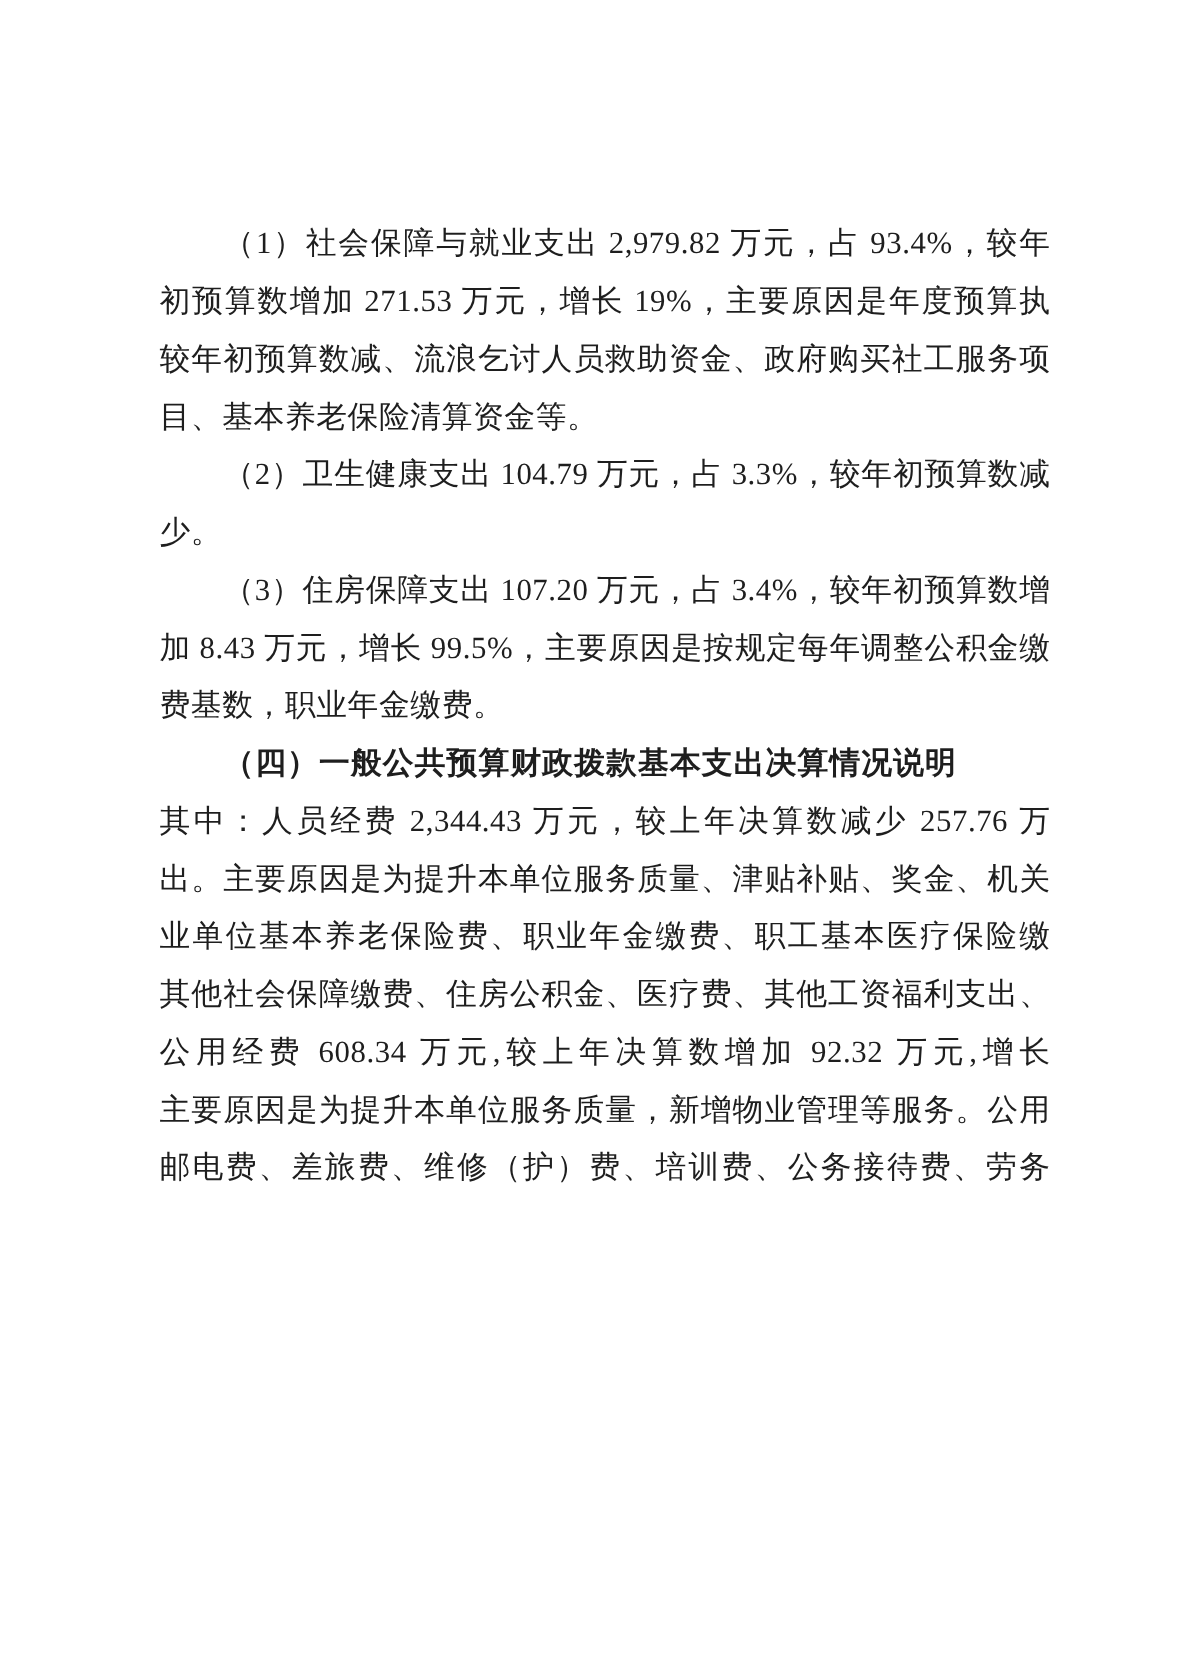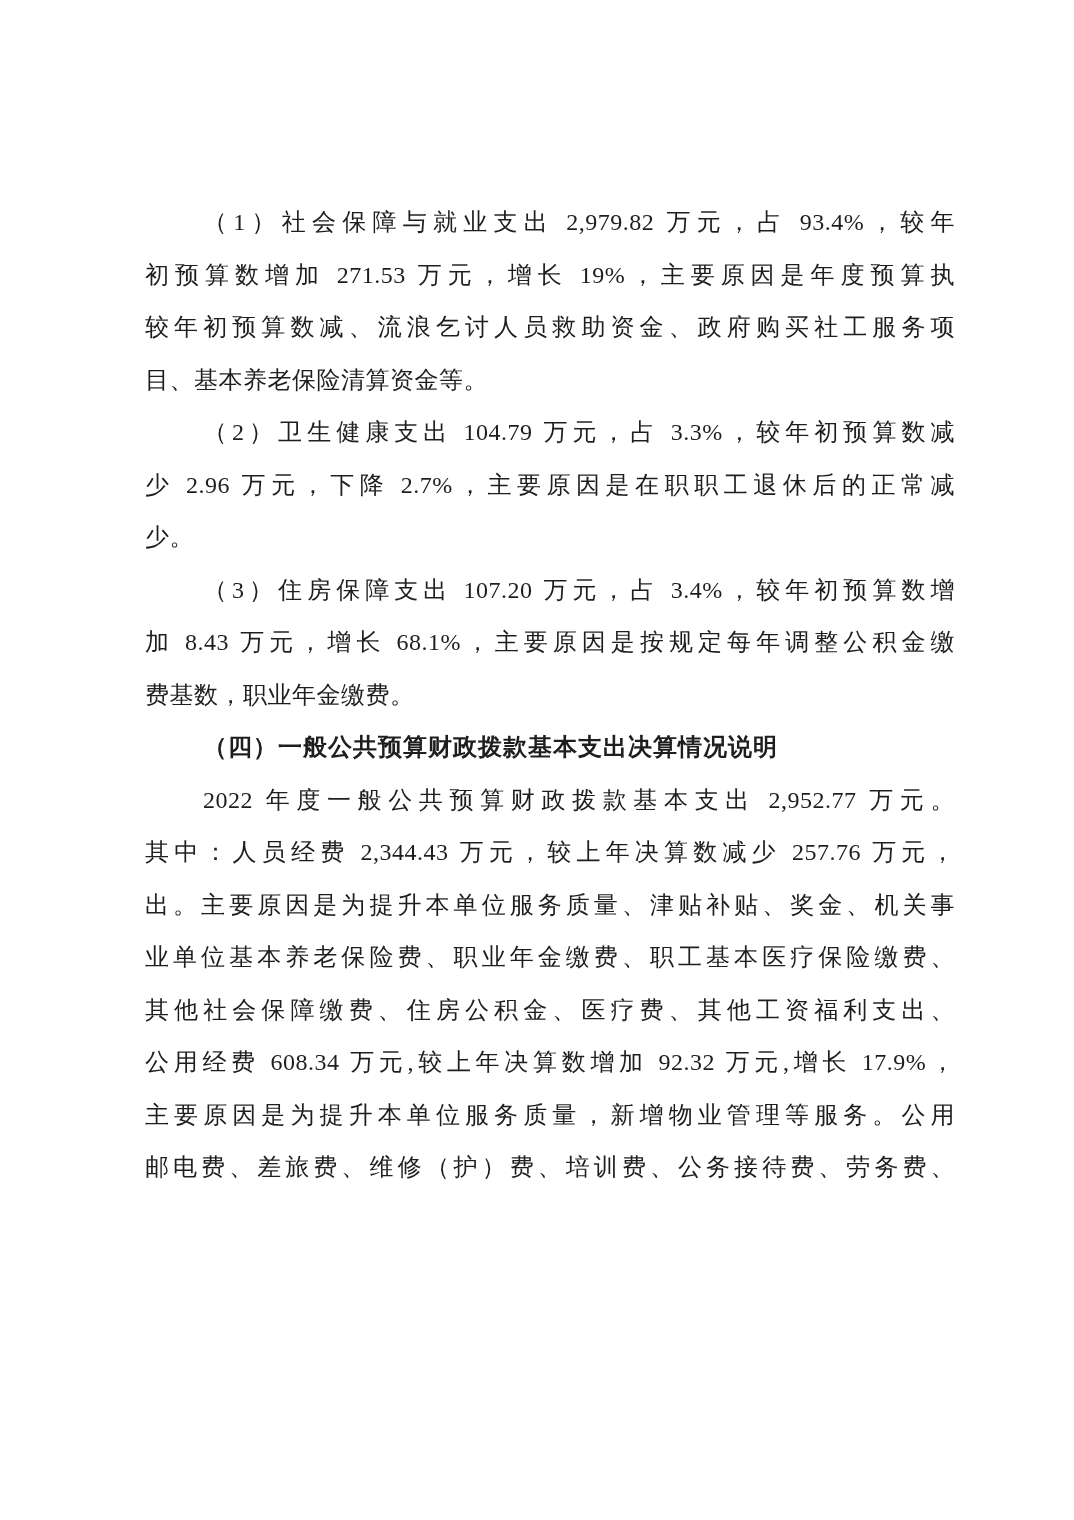--- a/index.html
+++ b/index.html
@@ -9,21 +9,21 @@
   }
   .page {
     position: relative;
     width: 1074px;
     height: 1520px;
     background: #ffffff;
     overflow: hidden;
     box-sizing: border-box;
     padding: 196px 119px 0 145px;
     font-family: "Liberation Serif", "DejaVu Serif", serif;
-    font-size: 24px;
+    font-size: 28px;
     color: #1e1e1e;
   }
   .para {
     margin: 0;
     padding: 0;
   }
   .ln {
     height: 52.5px;
     line-height: 52.5px;
     overflow: hidden;
@@ -52,36 +52,34 @@
 
   <div class="para">
     <div class="ln first">（1）社会保障与就业支出 2,979.82 万元，占 93.4%，较年</div>
     <div class="ln">初预算数增加 271.53 万元，增长 19%，主要原因是年度预算执</div>
     <div class="ln">较年初预算数减、流浪乞讨人员救助资金、政府购买社工服务项</div>
     <div class="ln end">目、基本养老保险清算资金等。</div>
   </div>
 
   <div class="para">
     <div class="ln first">（2）卫生健康支出 104.79 万元，占 3.3%，较年初预算数减</div>
-    <div class="ln">少 2.96 万元，下降 2.7%，主要原因是在职职工退休后的正常减</div>
     <div class="ln end">少。</div>
   </div>
 
   <div class="para">
     <div class="ln first">（3）住房保障支出 107.20 万元，占 3.4%，较年初预算数增</div>
-    <div class="ln">加 8.43 万元，增长 68.1%，主要原因是按规定每年调整公积金缴</div>
+    <div class="ln">加 8.43 万元，增长 99.5%，主要原因是按规定每年调整公积金缴</div>
     <div class="ln end">费基数，职业年金缴费。</div>
   </div>
 
   <div class="para heading">
     <div class="ln first">（四）一般公共预算财政拨款基本支出决算情况说明</div>
   </div>
 
   <div class="para">
-    <div class="ln first">2022 年度一般公共预算财政拨款基本支出 2,952.77 万元。</div>
     <div class="ln">其中：人员经费 2,344.43 万元，较上年决算数减少 257.76 万元，</div>
     <div class="ln">出。主要原因是为提升本单位服务质量、津贴补贴、奖金、机关事</div>
     <div class="ln">业单位基本养老保险费、职业年金缴费、职工基本医疗保险缴费、</div>
     <div class="ln">其他社会保障缴费、住房公积金、医疗费、其他工资福利支出、</div>
     <div class="ln">公用经费 608.34 万元,较上年决算数增加 92.32 万元,增长 17.9%，</div>
     <div class="ln">主要原因是为提升本单位服务质量，新增物业管理等服务。公用</div>
     <div class="ln">邮电费、差旅费、维修（护）费、培训费、公务接待费、劳务费、</div>
   </div>
 
 </div>

